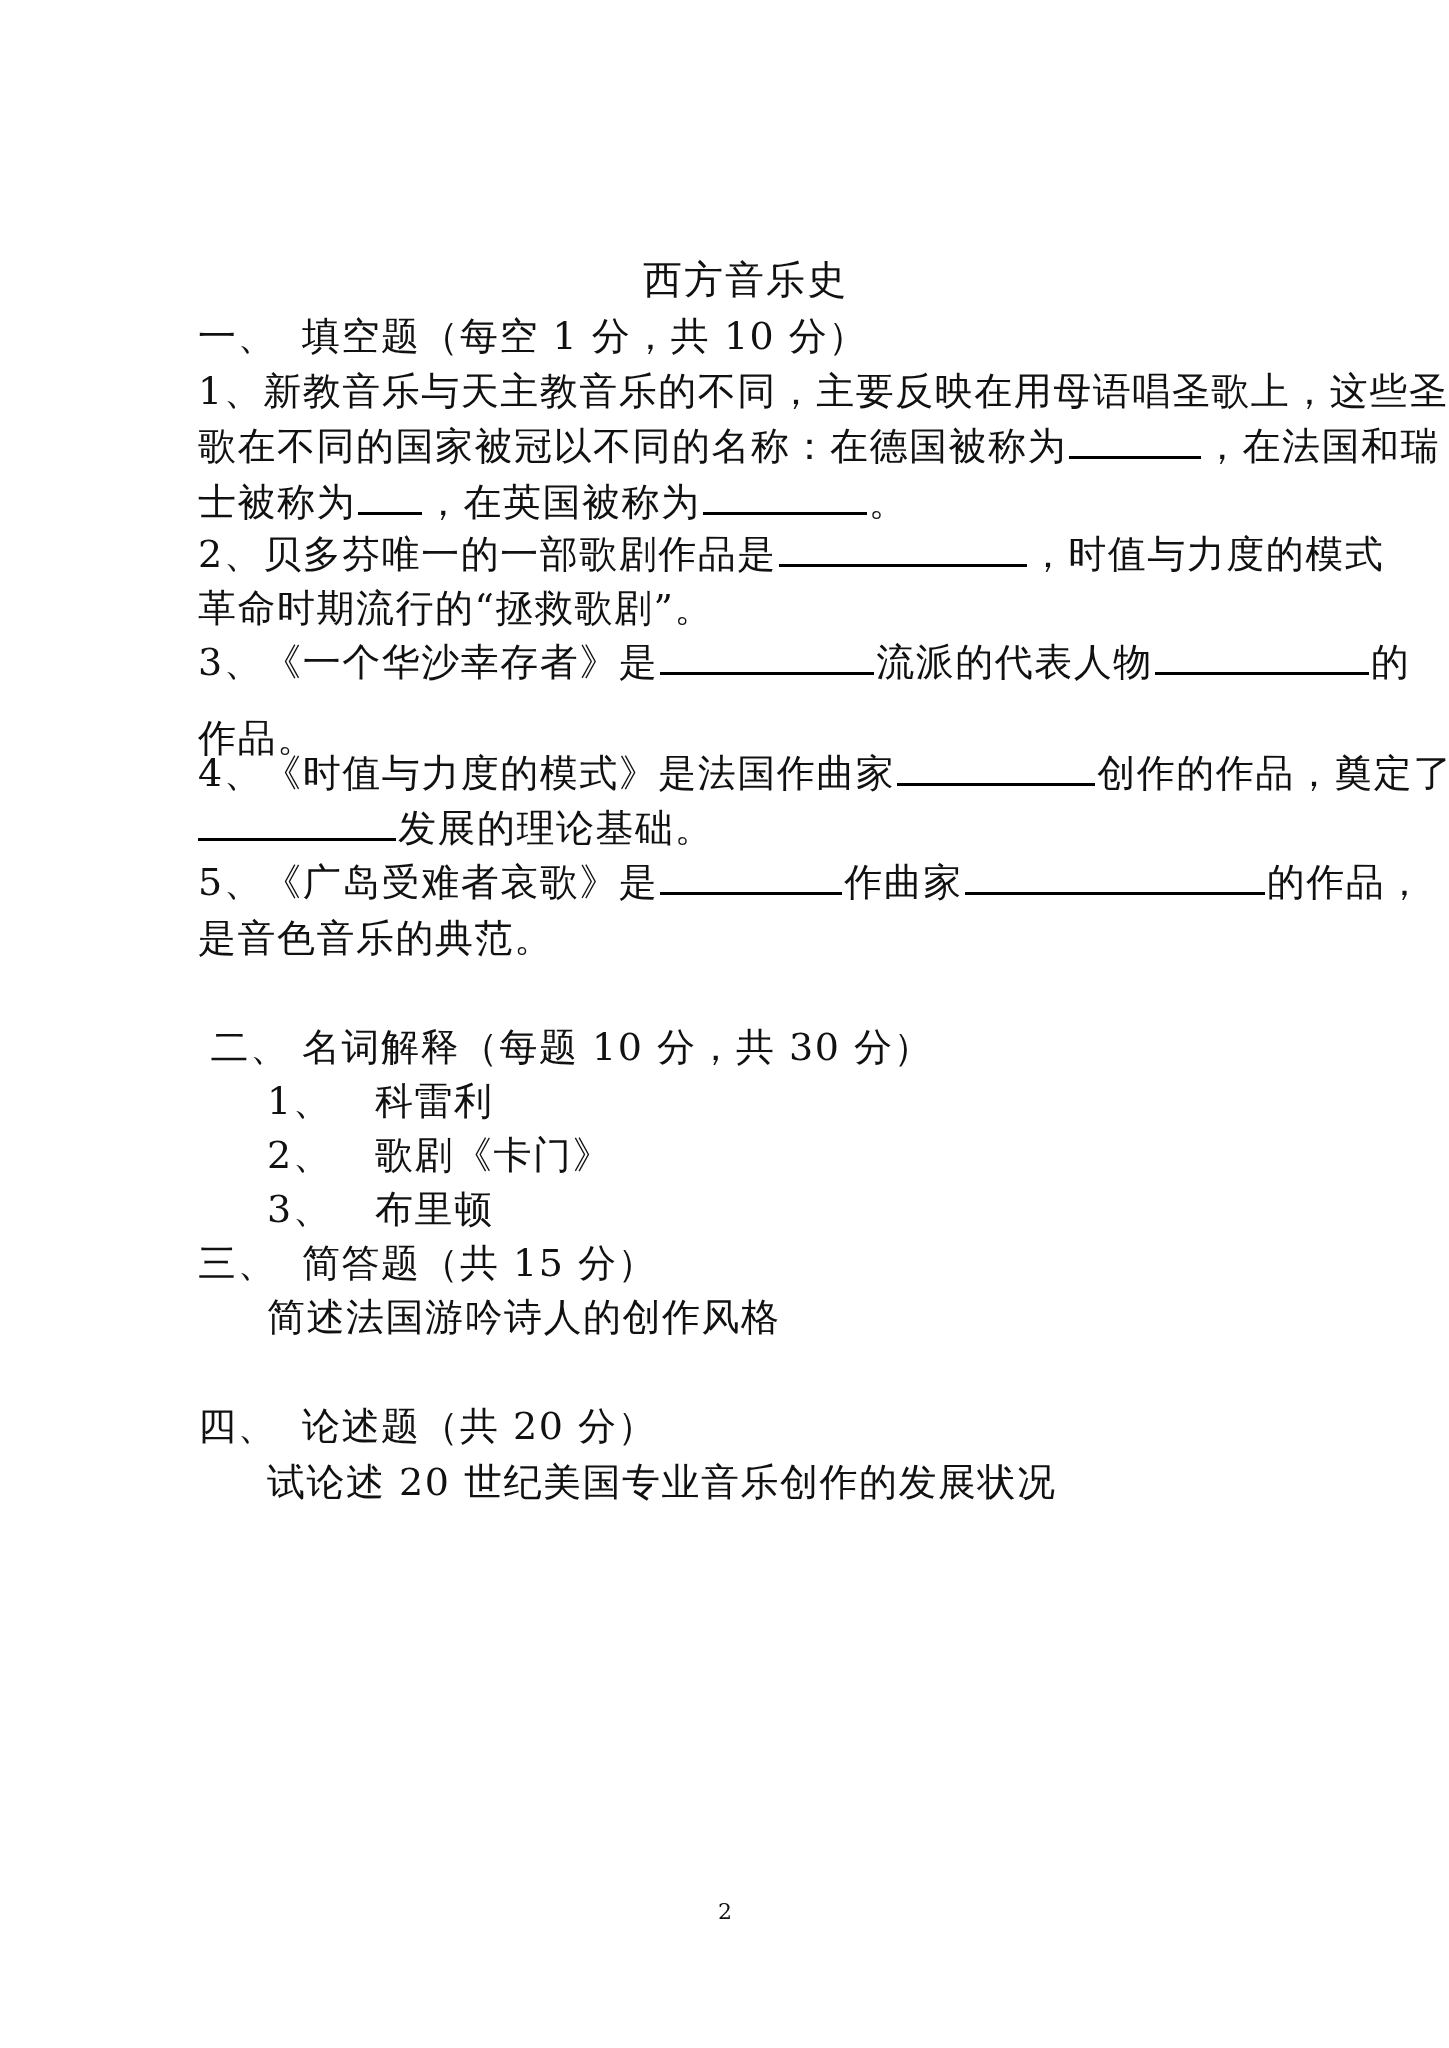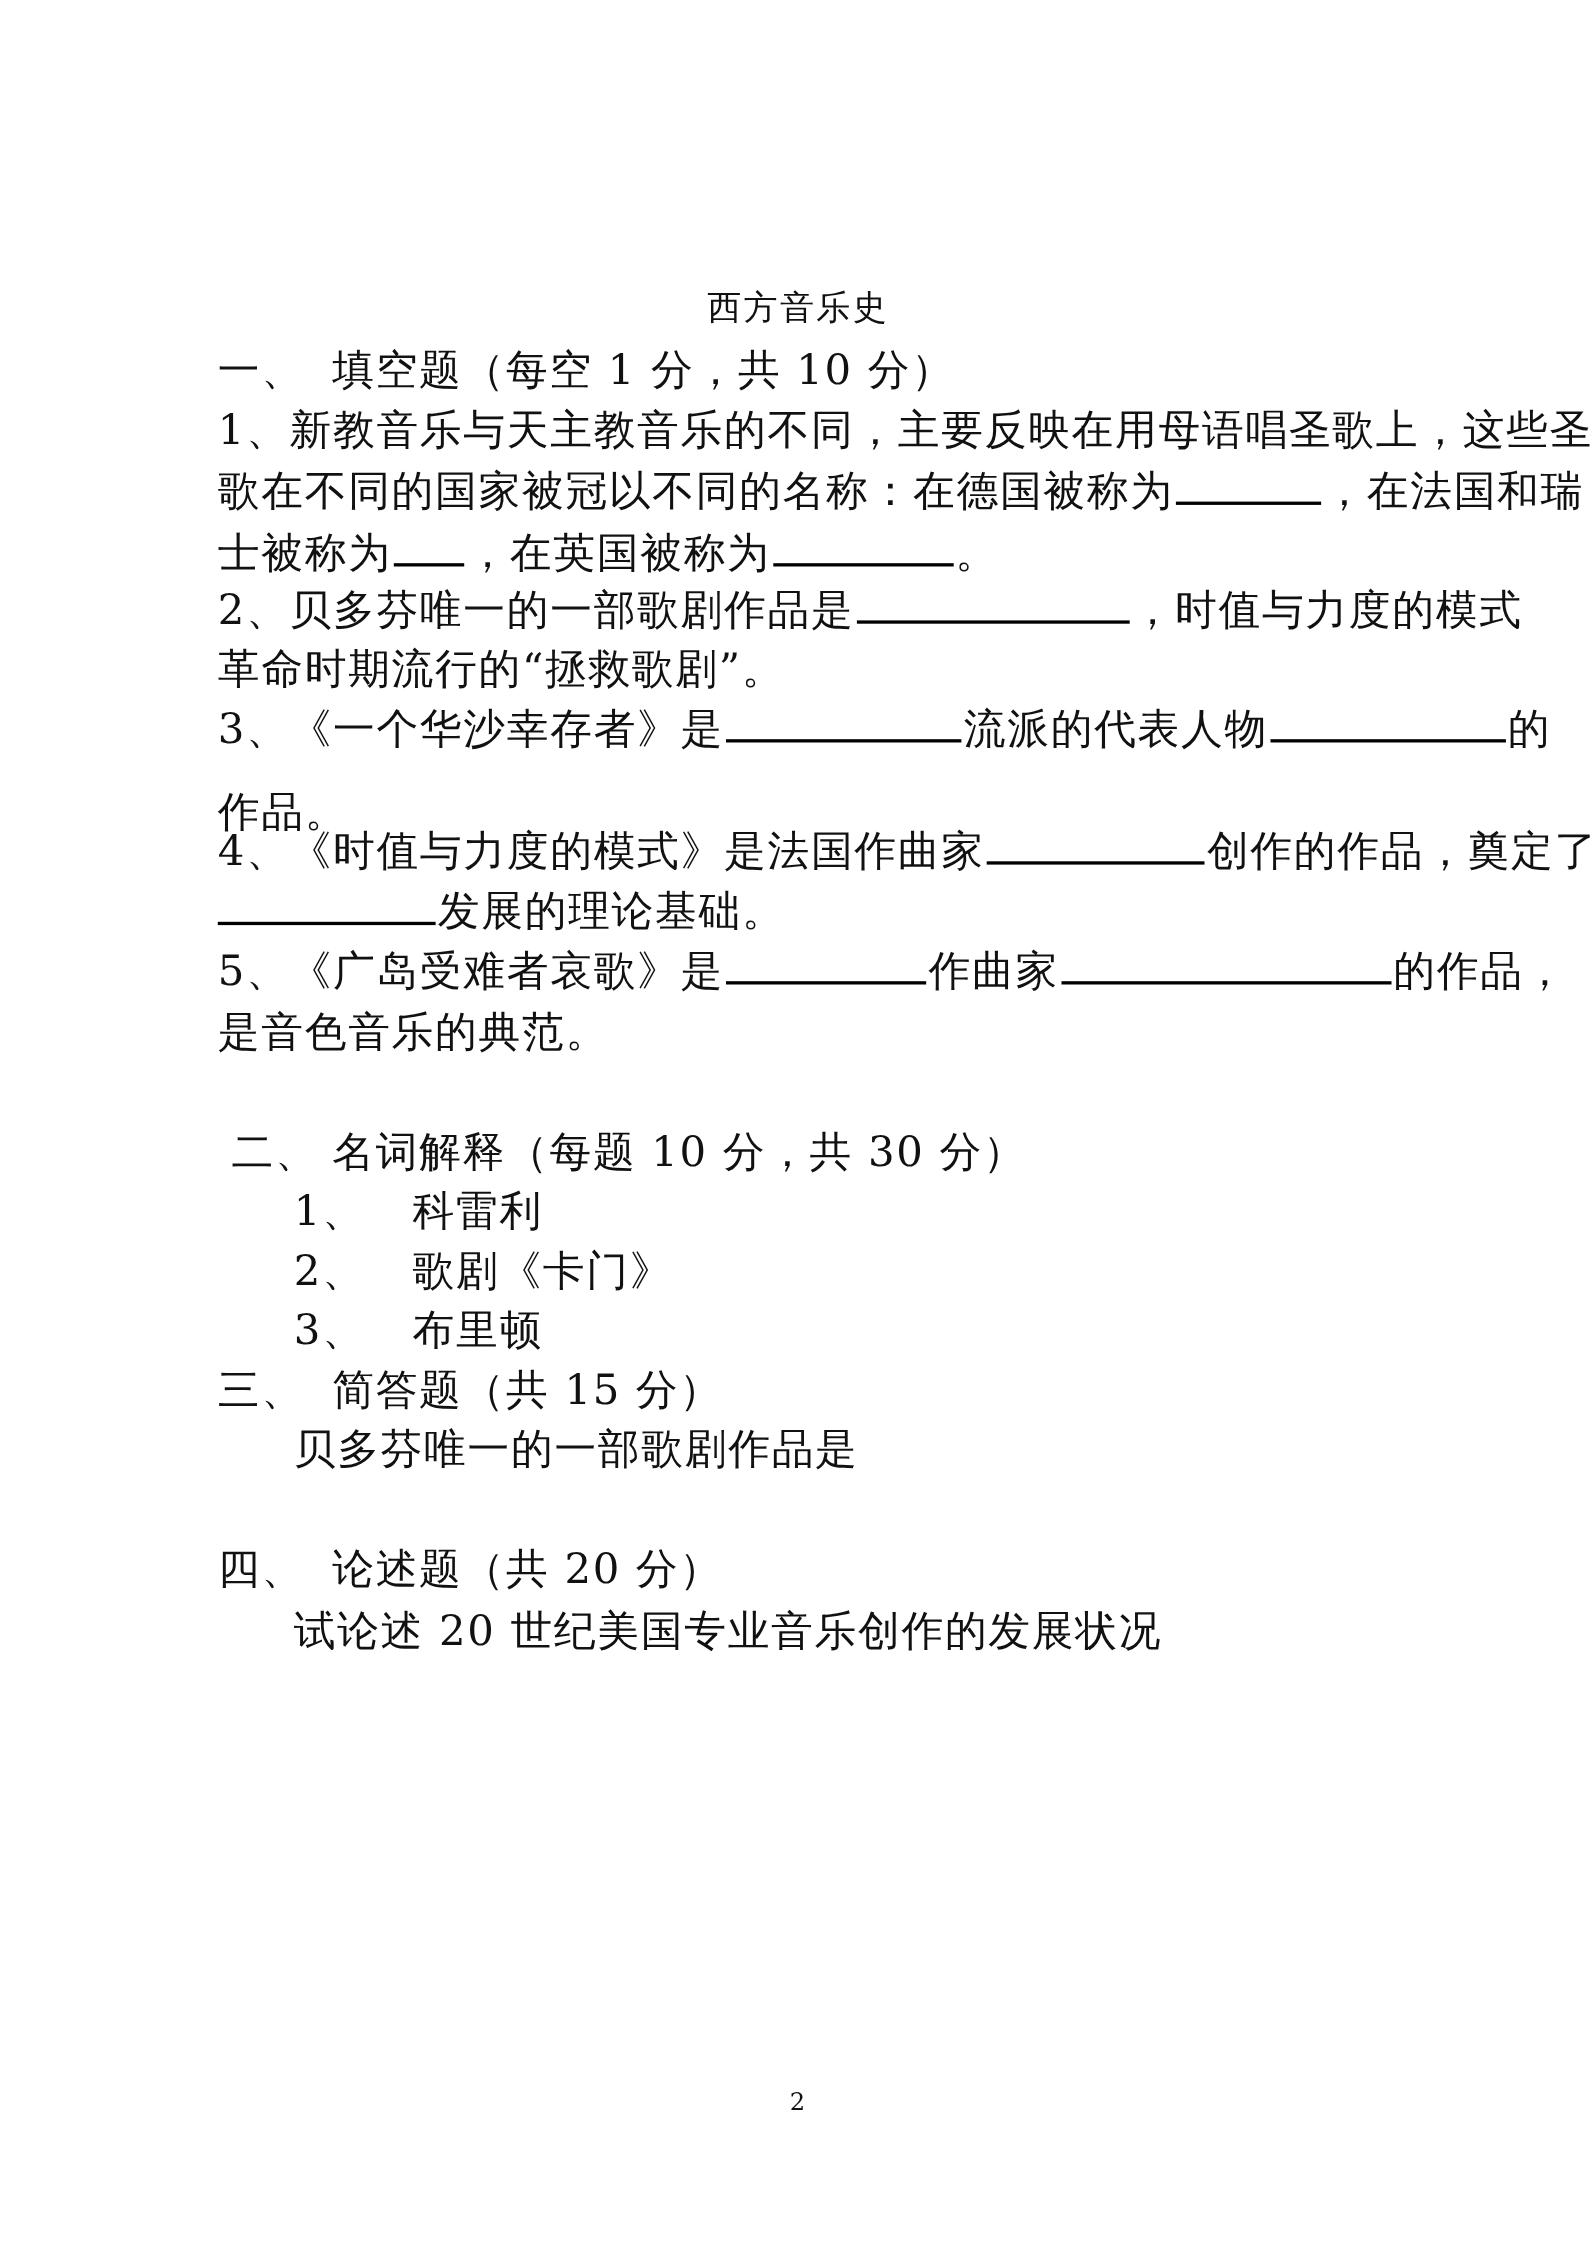--- a/index.html
+++ b/index.html
@@ -1,21 +1,21 @@
 <!DOCTYPE html>
 <html><head>
 <meta charset="utf-8">
 <style>
   html, body { margin: 0; padding: 0; background: #ffffff; }
   body { width: 1449px; height: 2048px; position: relative; overflow: hidden;
          font-family: "DejaVu Serif", "Liberation Serif", serif; color: #111; }
   .page { position: absolute; left: 0; top: 0; width: 1449px; height: 2048px; background: #fff; }
   .line { position: absolute; left: 198px; height: 40px; font-size: 38px; line-height: 40px;
           white-space: nowrap; letter-spacing: 1.5px; }
-  .title { position: absolute; left: 643px; top: 260px; font-size: 31px; line-height: 40px; letter-spacing: 2px; }
+  .title { position: absolute; left: 643px; top: 260px; font-size: 39px; line-height: 40px; letter-spacing: 2px; }
   .blank { display: inline-block; border-bottom: 3px solid #000; height: 30px; vertical-align: baseline; margin: 0 2px; }
   .sec-num { display: inline-block; width: 104px; }
   .item-num { display: inline-block; width: 108px; }
   .pagenum { position: absolute; left: 718px; top: 1897px; font-size: 22px; line-height: 30px; }
 </style>
 </head>
 <body>
 
 <div class="page">
 
@@ -73,21 +73,21 @@
     <span class="item-num">2、</span><span>歌剧《卡门》</span>
   </div>
   <div class="line" style="top:1189px; left:267px;">
     <span class="item-num">3、</span><span>布里顿</span>
   </div>
 
   <div class="line" style="top:1243px;">
     <span class="sec-num">三、</span><span>简答题（共 15 分）</span>
   </div>
   <div class="line" style="top:1297px; left:267px;">
-    <span>贝多芬唯一的一部歌剧作品是</span>
+    <span>简述法国游吟诗人的创作风格</span>
   </div>
 
   <div class="line" style="top:1406px;">
     <span class="sec-num">四、</span><span>论述题（共 20 分）</span>
   </div>
   <div class="line" style="top:1462px; left:267px;text-align:center;">
     <span>试论述 20 世纪美国专业音乐创作的发展状况</span>
   </div>
 
   <div class="pagenum">2</div>

